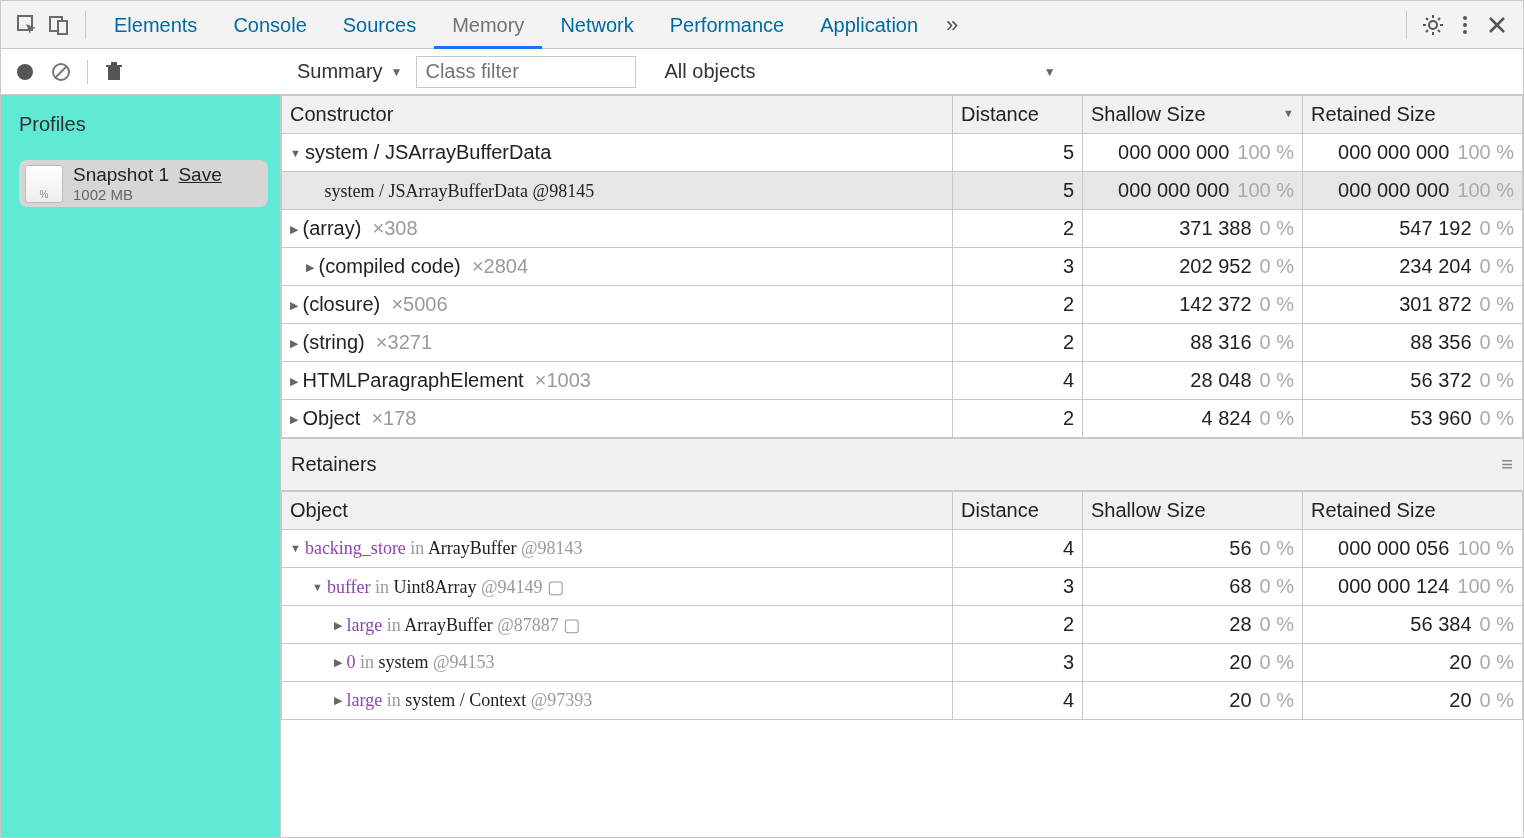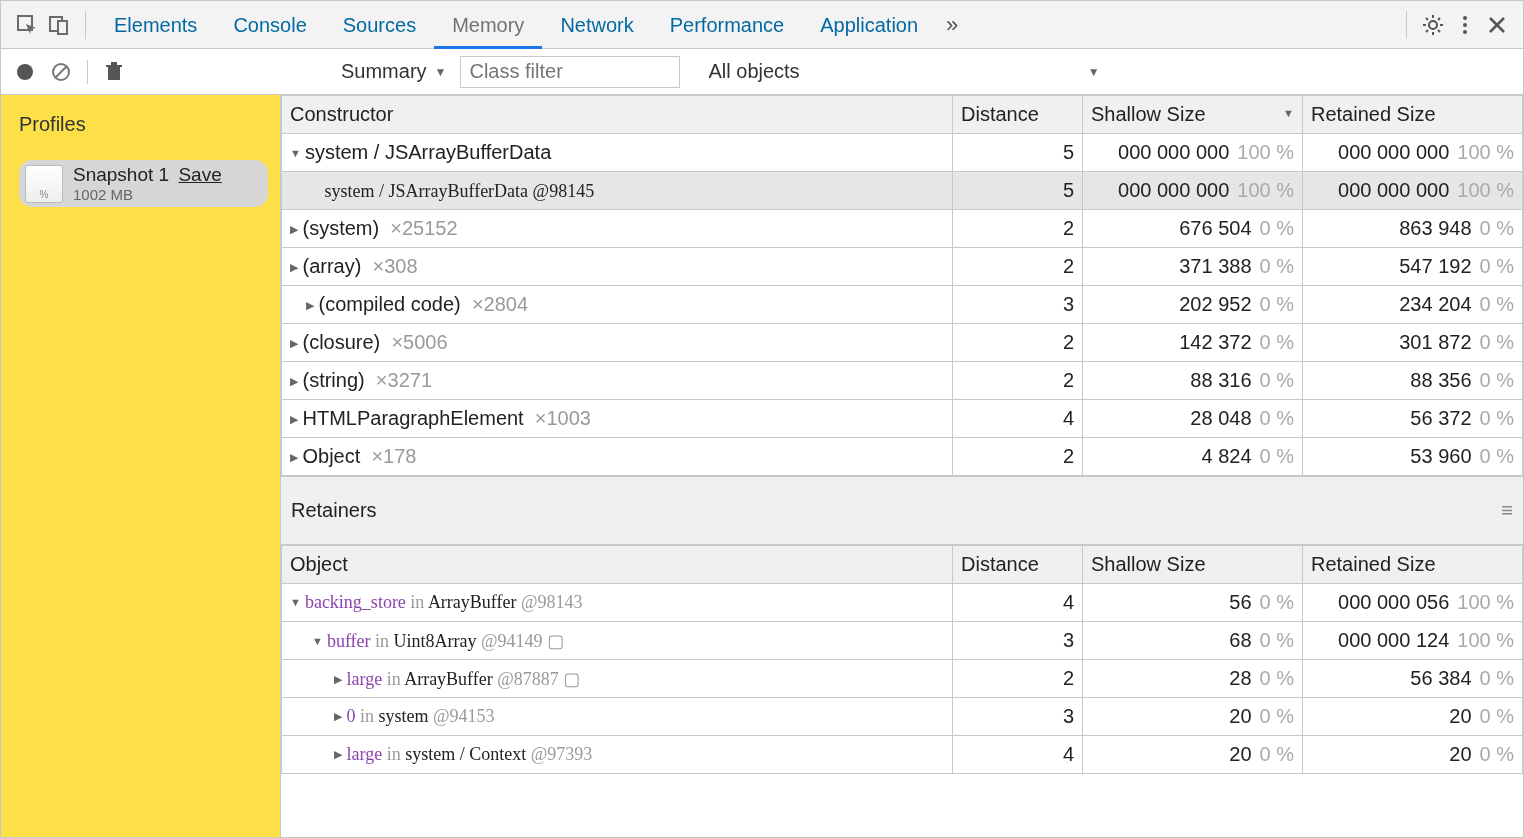--- a/index.html
+++ b/index.html
@@ -36,47 +36,47 @@
     color: #0369a1; cursor: default;
   }
   .tabbar .tab.active {
     color: #737373;
     border-bottom: 3px solid #1a73e8;
   }
   .tabbar .spacer { flex: 1; }
 
   
   .toolbar {
-    display:flex; align-items:center; height:46px; border-bottom:1px solid #c8c8c8;gap:44px;
+    display:flex; align-items:center; height:46px; border-bottom:1px solid #c8c8c8;
   }
   .toolbar-left {
     display:flex; align-items:center; width:280px; padding-left:10px; gap:8px;
   }
   .toolbar-left .dot-btn { width:28px;height:28px;display:flex;align-items:center;justify-content:center;color:#555;}
   .toolbar-left .vsep { width:1px;height:24px;background:#c8c8c8;margin:0 4px;}
   .toolbar-right {
     display:flex; align-items:center; padding-left:10px; gap:8px;
   }
   .dropdown { display:flex;align-items:center;gap:8px;padding:0 6px;color:#333;}
   .dropdown .tri { color:#666; font-size:12px;}
   .class-filter {
     border:1px solid #c8c8c8; height:32px; width:220px; font-size:20px; padding:0 8px; color:#888; background:#fff;
   }
 
   
   .main {
     display:flex; height: calc(838px - 48px - 46px);
   }
   .sidebar {
-    width:280px; border-right:1px solid #c8c8c8; padding:18px 12px 4px 18px; background:#fde047;
+    width:280px; border-right:1px solid #c8c8c8; padding:18px 12px 4px 18px; background:#5eead4;
   }
   .sidebar .profiles-hdr { color:#333; margin-bottom:24px;}
   .sidebar .heap-hdr { color:#6b6b6b; letter-spacing:0.3px; font-size:18px; margin-bottom:10px;}
   .snapshot-row {
-    display:flex; align-items:center; background:#d6d6d6; padding:4px 6px; border-radius:13px;
+    display:flex; align-items:center; background:#d6d6d6; padding:4px 6px; border-radius:8px;
     gap:10px;
   }
   .snapshot-icon {
     width:38px;height:38px; background:linear-gradient(#fff,#eee); border:1px solid #bbb; border-radius:3px;
     display:flex;align-items:flex-end;justify-content:center;
   }
   .snapshot-icon::after{content:"%"; font-size:10px; color:#888; padding:2px;}
   .snapshot-texts { flex:1; }
   .snapshot-title { font-size:19px; color:#222;}
   .snapshot-save { text-decoration: underline; margin-left:4px;}
@@ -93,21 +93,21 @@
   .grid col.c-rt { width:220px;}
   .grid td.num { text-align:right; font-variant-numeric: tabular-nums;}
   .tri-cell { display:inline-block; color:#666; font-size:11px; margin-right:4px; transform:translateY(-2px);}
   .grey { color:#9a9a9a;}
   .mono { font-family: Liberation Serif, serif; font-size:18px;}
   .purple { color:#8e44ad;}
   .pct { color:#aaa; margin-left:8px;}
   .row-selected td { background:#e6e6e6;}
 
   .retainers-hdr { background:#f0f0f0; border-top:1px solid #c8c8c8; border-bottom:1px solid #c8c8c8;
-    padding:22px 10px; display:flex; align-items:center;}
+    padding:14px 10px; display:flex; align-items:center;}
   .retainers-hdr .burger { margin-left:auto; color:#888;}
 
   .sort-tri { float:right; color:#666; font-size:11px; transform:translateY(4px);}
 
   svg { display:block;}
 </style>
 </head>
 <body>
 
 <div class="tabbar">
@@ -238,26 +238,20 @@
             <td class="num"><span>000 000 000</span><span class="pct ">100 %</span></td>
             <td class="num"><span>000 000 000</span><span class="pct ">100 %</span></td>
           </tr>
           <tr class="row-selected">
             <td style="padding-left:30px"><span class="tri-cell" style="visibility:hidden">▶</span><span class="mono">system / JSArrayBufferData @98145</span></td>
             <td class="num">5</td>
             <td class="num"><span>000 000 000</span><span class="pct ">100 %</span></td>
             <td class="num"><span>000 000 000</span><span class="pct ">100 %</span></td>
           </tr>
           <tr>
-            <td style="padding-left:8px"><span class="tri-cell">▶</span><span class="">(system)</span> &nbsp;<span class="grey">×25152</span></td>
-            <td class="num">2</td>
-            <td class="num"><span>676 504</span><span class="pct grey">0 %</span></td>
-            <td class="num"><span>863 948</span><span class="pct grey">0 %</span></td>
-          </tr>
-          <tr>
             <td style="padding-left:8px"><span class="tri-cell">▶</span><span class="">(array)</span> &nbsp;<span class="grey">×308</span></td>
             <td class="num">2</td>
             <td class="num"><span>371 388</span><span class="pct grey">0 %</span></td>
             <td class="num"><span>547 192</span><span class="pct grey">0 %</span></td>
           </tr>
           <tr>
             <td style="padding-left:24px"><span class="tri-cell">▶</span><span class="">(compiled code)</span> &nbsp;<span class="grey">×2804</span></td>
             <td class="num">3</td>
             <td class="num"><span>202 952</span><span class="pct grey">0 %</span></td>
             <td class="num"><span>234 204</span><span class="pct grey">0 %</span></td>

